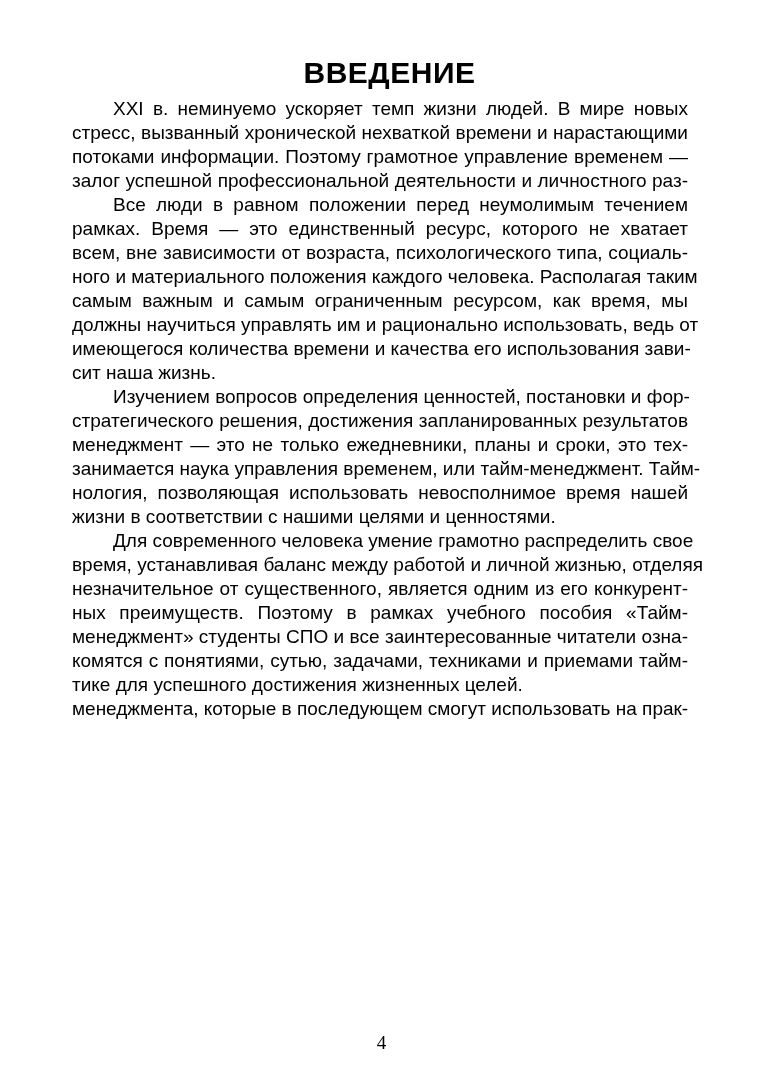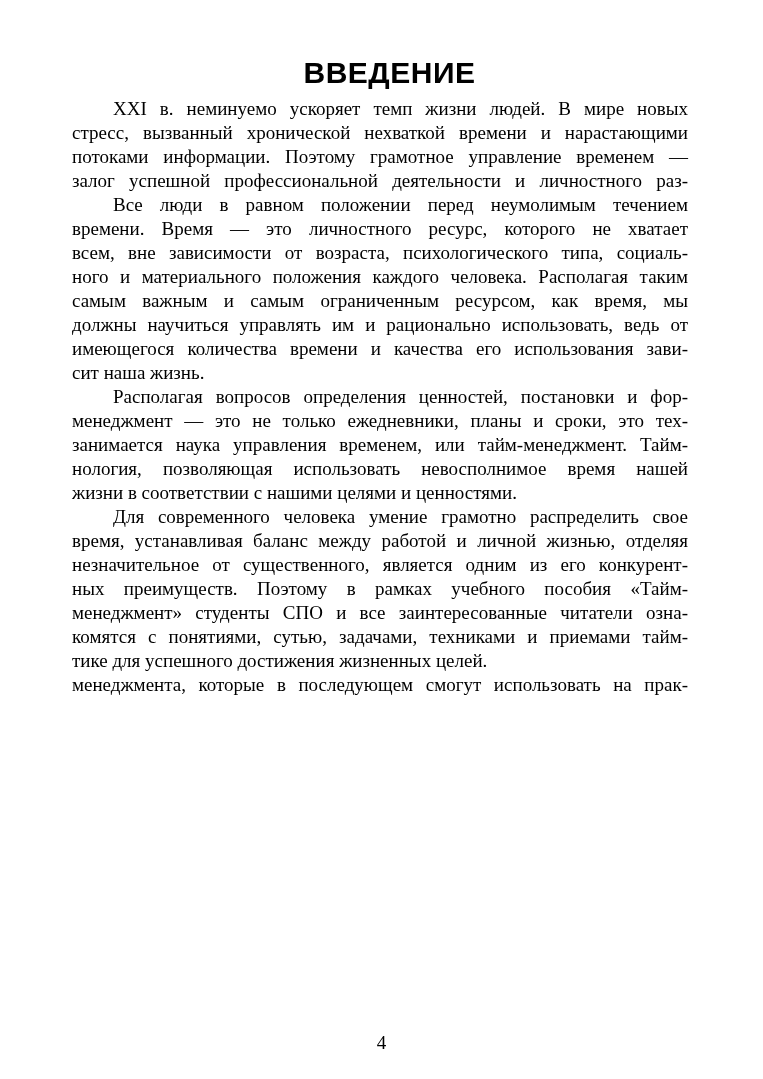--- a/index.html
+++ b/index.html
@@ -26,21 +26,21 @@
     font-weight: bold;
     font-size: 30px;
     letter-spacing: 0.5px;
     color: #000000;
   }
   .body-text {
     position: absolute;
     left: 72px;
     top: 97px;
     width: 616px;
-    font-family: Liberation Serif, serif;
+    font-family: Liberation Sans, sans-serif;
     font-size: 19px;
     color: #000000;
   }
   .line {
     line-height: 24px;
     text-align: justify;
     text-align-last: justify;
     white-space: nowrap;
   }
   .line.last {
@@ -66,28 +66,29 @@
 
 <div class="page">
   <h1 class="title">ВВЕДЕНИЕ</h1>
 
   <div class="body-text" id="body-text">
       <div class="line first">XXI в. неминуемо ускоряет темп жизни людей. В мире новых</div>
       <div class="line">стресс, вызванный хронической нехваткой времени и нарастающими</div>
       <div class="line">потоками информации. Поэтому грамотное управление временем —</div>
       <div class="line">залог успешной профессиональной деятельности и личностного раз-</div>
       <div class="line first">Все люди в равном положении перед неумолимым течением</div>
-      <div class="line">времени. Время — это личностного ресурс, которого не хватает</div>
+      <div class="line">рамках. Время — это единственный ресурс, которого не хватает</div>
       <div class="line">всем, вне зависимости от возраста, психологического типа, социаль-</div>
       <div class="line">ного и материального положения каждого человека. Располагая таким</div>
       <div class="line">самым важным и самым ограниченным ресурсом, как время, мы</div>
       <div class="line">должны научиться управлять им и рационально использовать, ведь от</div>
       <div class="line">имеющегося количества времени и качества его использования зави-</div>
       <div class="line last">сит наша жизнь.</div>
-      <div class="line first">Располагая вопросов определения ценностей, постановки и фор-</div>
+      <div class="line first">Изучением вопросов определения ценностей, постановки и фор-</div>
+      <div class="line">стратегического решения, достижения запланированных результатов</div>
       <div class="line">менеджмент — это не только ежедневники, планы и сроки, это тех-</div>
       <div class="line">занимается наука управления временем, или тайм-менеджмент. Тайм-</div>
       <div class="line">нология, позволяющая использовать невосполнимое время нашей</div>
       <div class="line last">жизни в соответствии с нашими целями и ценностями.</div>
       <div class="line first">Для современного человека умение грамотно распределить свое</div>
       <div class="line">время, устанавливая баланс между работой и личной жизнью, отделяя</div>
       <div class="line">незначительное от существенного, является одним из его конкурент-</div>
       <div class="line">ных преимуществ. Поэтому в рамках учебного пособия «Тайм-</div>
       <div class="line">менеджмент» студенты СПО и все заинтересованные читатели озна-</div>
       <div class="line">комятся с понятиями, сутью, задачами, техниками и приемами тайм-</div>

